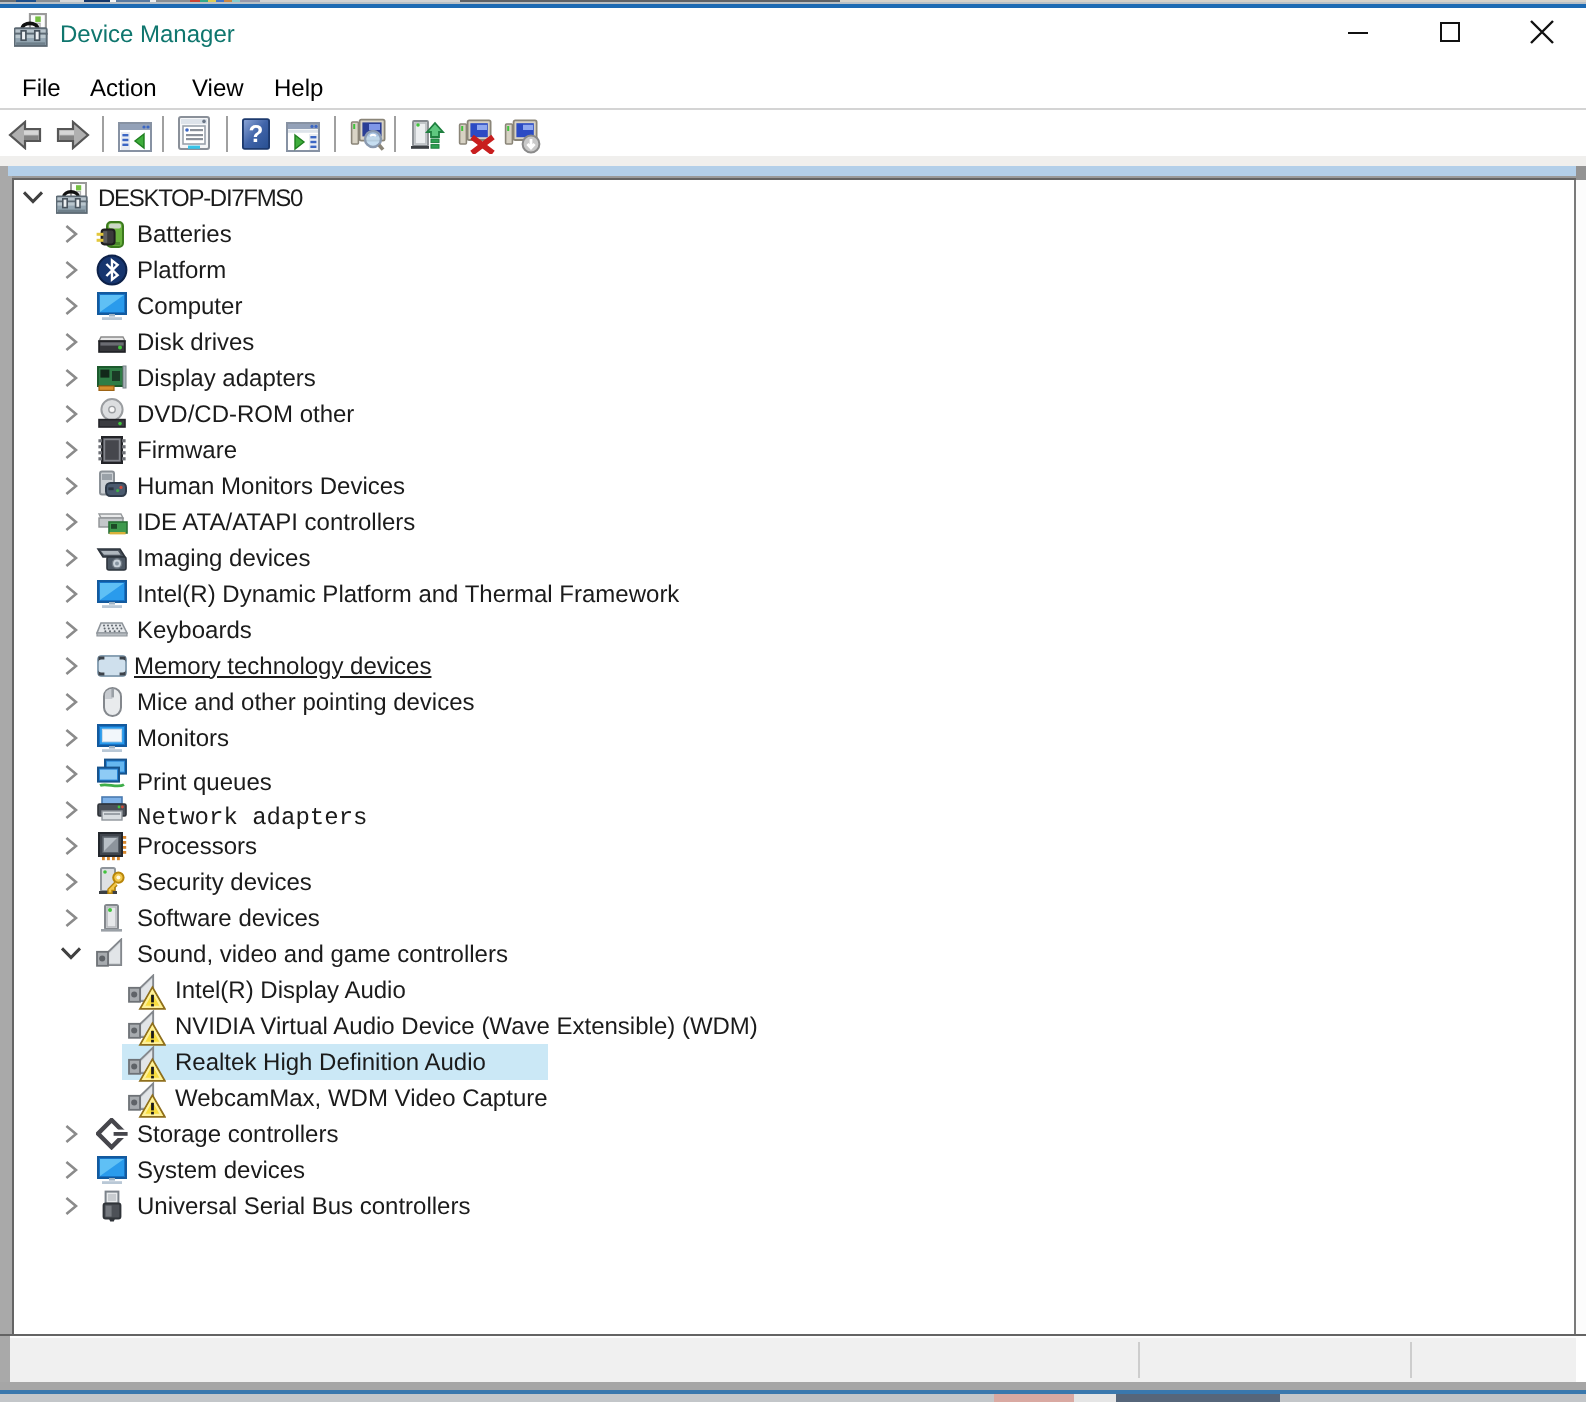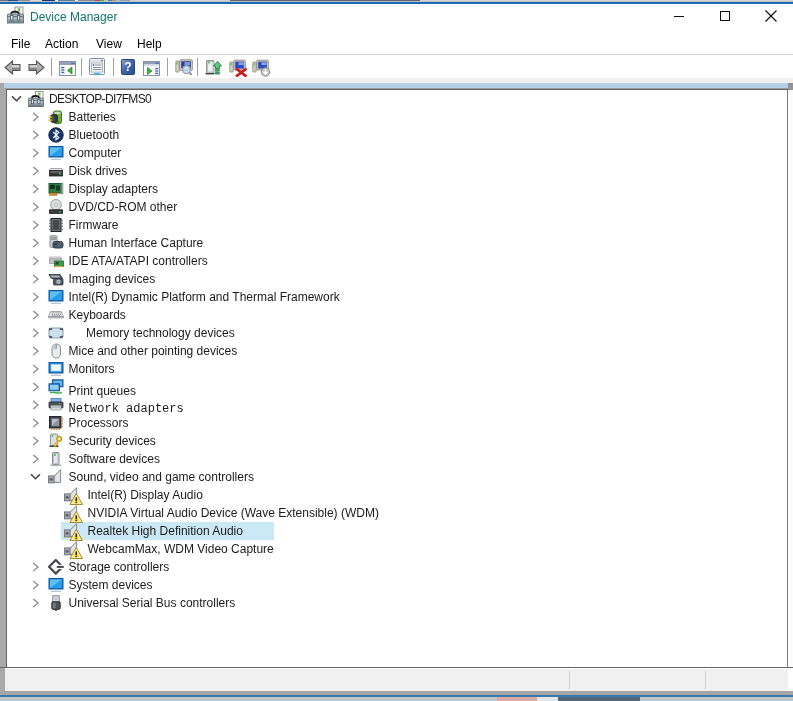--- a/index.html
+++ b/index.html
@@ -192,21 +192,21 @@
 <rect x="0.3" y="10.4" width="3.4" height="1.5" fill="#e3c83d"></rect>
 </svg></div>
 <div class="row" style="left:68.5px;top:107.5px;">Batteries</div>
 <svg class="abs" style="left:32.0px;top:129.5px" width="7" height="10" viewBox="0 0 7 10">
     <path d="M1.2,1 L6,5 L1.2,9" fill="none" stroke="#8b8b8b" stroke-width="1.3"></path>
   </svg>
 <div class="abs" style="left:48px;top:126.5px"><svg width="16" height="16" viewBox="0 0 16 16">
 <circle cx="8" cy="8" r="7.2" fill="#16356e" stroke="#0d2149"></circle>
 <path d="M5.2,5 L10.8,10.6 L8,12.8 L8,3.2 L10.8,5.4 L5.2,11" fill="none" stroke="#fff" stroke-width="1.2"></path>
 </svg></div>
-<div class="row" style="left:68.5px;top:125.5px;">Bluetooth</div>
+<div class="row" style="left:68.5px;top:125.5px;">Platform</div>
 <svg class="abs" style="left:32.0px;top:147.5px" width="7" height="10" viewBox="0 0 7 10">
     <path d="M1.2,1 L6,5 L1.2,9" fill="none" stroke="#8b8b8b" stroke-width="1.3"></path>
   </svg>
 <div class="abs" style="left:48px;top:144.5px"><svg width="16" height="16" viewBox="0 0 16 16">
 <rect x="1" y="1.5" width="14" height="10.5" fill="#1673c6" stroke="#135a9e"></rect>
 <path d="M2,2.5 h12 v8.5 h-12 z" fill="#2a9bec"></path>
 <path d="M2,2.5 h12 l-12,8.5 z" fill="#5fc0f5"></path>
 <rect x="6.5" y="12" width="3" height="1.3" fill="#9fb4c6"></rect>
 <rect x="3" y="13.6" width="10" height="1.4" fill="#b9c8d6"></rect>
 </svg></div>
@@ -265,21 +265,21 @@
     <path d="M1.2,1 L6,5 L1.2,9" fill="none" stroke="#8b8b8b" stroke-width="1.3"></path>
   </svg>
 <div class="abs" style="left:48px;top:234.5px"><svg width="16" height="16" viewBox="0 0 16 16">
 <rect x="2" y="0.8" width="7" height="11.5" rx="1" fill="#ccd0d4" stroke="#8b9197"></rect>
 <rect x="3" y="2" width="5" height="3" fill="#9aa1a8"></rect>
 <rect x="5" y="6.5" width="10" height="6.5" rx="2.2" fill="#4a5a6e" stroke="#2e3a49"></rect>
 <circle cx="12.5" cy="8.7" r="0.8" fill="#d04a3a"></circle>
       <circle cx="10.8" cy="10.3" r="0.8" fill="#3fae4a"></circle>
 <rect x="6.2" y="8.7" width="2.6" height="1.4" fill="#2b3542"></rect>
 </svg></div>
-<div class="row" style="left:68.5px;top:233.5px;">Human Interface Capture</div>
+<div class="row" style="left:68.5px;top:233.5px;">Human Monitors Devices</div>
 <svg class="abs" style="left:32.0px;top:255.5px" width="7" height="10" viewBox="0 0 7 10">
     <path d="M1.2,1 L6,5 L1.2,9" fill="none" stroke="#8b8b8b" stroke-width="1.3"></path>
   </svg>
 <div class="abs" style="left:48px;top:252.5px"><svg width="16" height="16" viewBox="0 0 16 16">
 <path d="M1.5,4 L12.5,4 L13.5,6 L2.5,6 Z" fill="#e9eaeb" stroke="#979a9d" stroke-width="0.7"></path>
 <rect x="1.5" y="6" width="12" height="4.5" fill="#c4c7ca" stroke="#8f9295" stroke-width="0.7"></rect>
 <rect x="6.5" y="8" width="9" height="5.5" fill="#3f9a4e" stroke="#2a7136" stroke-width="0.8"></rect>
 <rect x="7.5" y="9" width="3" height="2.4" fill="#1d4a26"></rect>
 <rect x="6.8" y="13" width="8" height="1.2" fill="#d8b13a"></rect>
 </svg></div>
@@ -333,21 +333,21 @@
 <svg class="abs" style="left:32.0px;top:327.5px" width="7" height="10" viewBox="0 0 7 10">
     <path d="M1.2,1 L6,5 L1.2,9" fill="none" stroke="#8b8b8b" stroke-width="1.3"></path>
   </svg>
 <div class="abs" style="left:48px;top:324.5px"><svg width="16" height="16" viewBox="0 0 16 16">
 <rect x="1" y="3" width="14" height="10" rx="1.8" fill="#cfe0ed" stroke="#8aa2b5"></rect>
 <path d="M1.2,3.2 h3 v1.5 h-1.5 a1.5,1.5 0 0 0 -1.5,1.5 z" fill="#3c424a"></path>
 <path d="M14.8,3.2 h-3 v1.5 h1.5 a1.5,1.5 0 0 1 1.5,1.5 z" fill="#3c424a"></path>
 <path d="M1.2,12.8 h3 v-1.5 h-1.5 a1.5,1.5 0 0 1 -1.5,-1.5 z" fill="#3c424a"></path>
 <path d="M14.8,12.8 h-3 v-1.5 h1.5 a1.5,1.5 0 0 0 1.5,-1.5 z" fill="#3c424a"></path>
 </svg></div>
-<div class="row" style="left:86px;top:323.5px;">Memory technology devices</div>
+<div class="row" style="left:67px;top:323.5px;text-decoration:underline;">Memory technology devices</div>
 <svg class="abs" style="left:32.0px;top:345.5px" width="7" height="10" viewBox="0 0 7 10">
     <path d="M1.2,1 L6,5 L1.2,9" fill="none" stroke="#8b8b8b" stroke-width="1.3"></path>
   </svg>
 <div class="abs" style="left:48px;top:342.5px"><svg width="16" height="16" viewBox="0 0 16 16">
 <rect x="4" y="1" width="8.5" height="14" rx="4.2" fill="#e9ebed" stroke="#84888d"></rect>
 <path d="M4.6,3.5 a3.8,3 0 0 1 3.6,-2 l0,5 l-3.6,0 z" fill="#c7cbd0"></path>
 <rect x="7.7" y="1.2" width="1.3" height="4.5" fill="#9aa0a6"></rect>
 </svg></div>
 <div class="row" style="left:68.5px;top:341.5px;">Mice and other pointing devices</div>
 <svg class="abs" style="left:32.0px;top:363.5px" width="7" height="10" viewBox="0 0 7 10">

